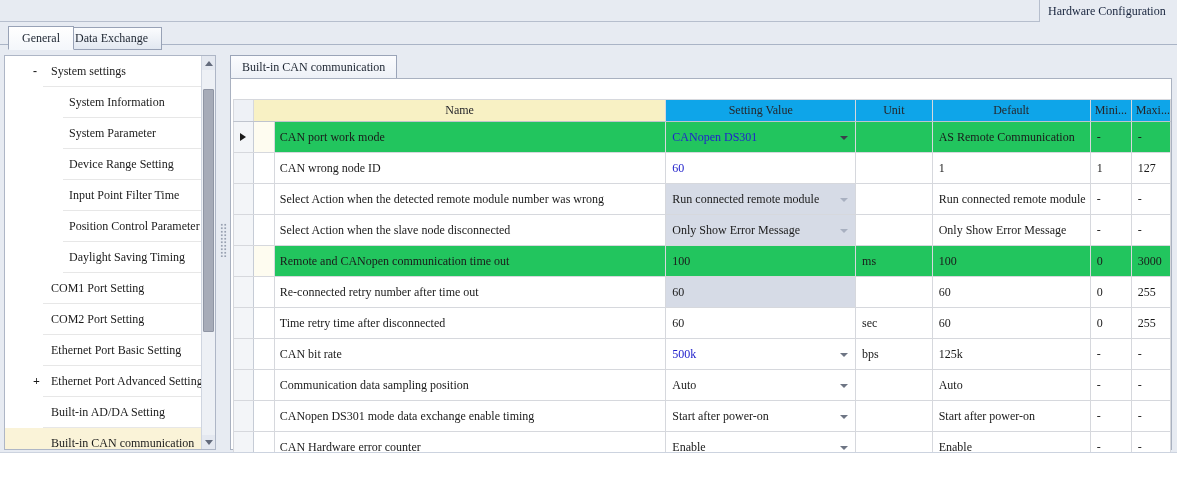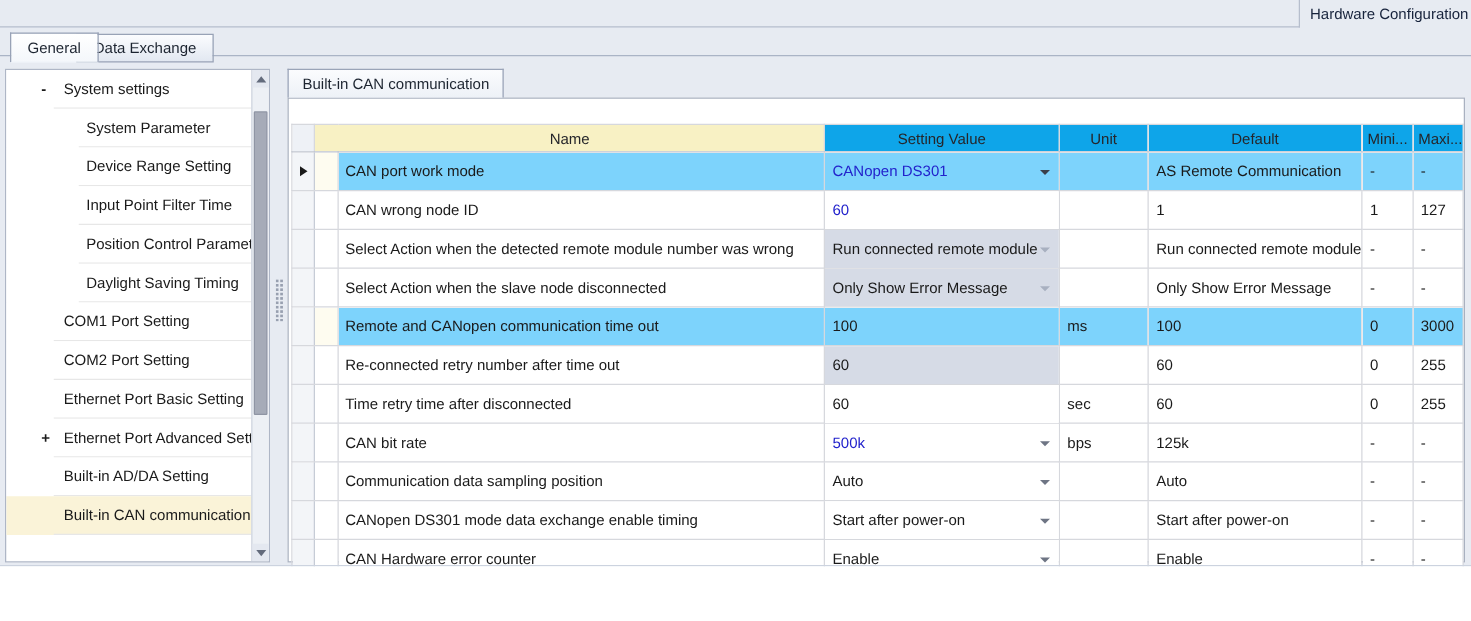--- a/index.html
+++ b/index.html
@@ -1,18 +1,18 @@
 <!DOCTYPE html>
 <html><head>
 <meta charset="utf-8">
 <style>
   * { margin:0; padding:0; box-sizing:border-box; }
   html,body { width:1177px; height:497px; }
   body { font-family:"Liberation Sans", sans-serif; font-size:12px; color:#1a1a1a; }
-  .window { position:relative; width:1177px; height:453px; background:#e7ebf2; overflow:hidden; }
+  .window { position:relative; width:1177px; height:453px; background:#e7ebf2; overflow:hidden;font-family:Liberation Serif, serif; }
 
   
   .topbar { position:absolute; left:0; top:0; width:1177px; height:22px; }
   .topbar-pane { position:absolute; left:0; top:-1px; width:1040px; height:23px;
                  border-right:1px solid #b6becd; border-bottom:1px solid #b6becd; background:#e7ebf2; }
   .win-title { position:absolute; left:1048px; top:0; height:22px; line-height:22px; color:#17233c; }
 
   
   .tabstrip { position:absolute; left:0; top:26px; width:1177px; height:24px; }
   .strip-line { position:absolute; left:0; top:18px; width:1177px; height:1px; background:#aab4c6; }
@@ -71,21 +71,21 @@
   .grid th, .grid td { border:1px solid #d6d8dd; overflow:hidden; white-space:nowrap; }
   .grid th { height:22px; font-weight:normal; color:#26262a; background:#0ea5e9; text-align:center;
              border-bottom:1px solid #bfc4ce; }
   .grid th.h-rowhead { background:#eef1f6; }
   .grid th.h-name { background:#f8f1c4; }
   .grid th.h-min, .grid th.h-max { text-align:left; padding-left:4px; }
   .grid td { height:31px; background:#fff; padding:0 0 0 6px; }
   .grid td.rowhead { background:#f3f5f8; padding:0; border-right:1px solid #c6ccd6; }
   .grid td.indent { padding:0; }
   .grid td.name { padding-left:5px; }
-  .grid tr.sel td { background:#7dd3fc; }
+  .grid tr.sel td { background:#22c55e; }
   .grid tr.sel td.rowhead { background:#f3f5f8; }
   .grid tr.sel td.indent { background:#fefcf0; }
   .grid td.dis { background:#d6dbe6 !important; }
   .grid td.blue .vtext { color:#2222cc; }
   .grid td.val { position:relative; }
   .grid td .arr { display:none; }
   .grid td.dd .arr { display:block; position:absolute; right:7px; top:14px; width:0; height:0;
                      border-left:4px solid transparent; border-right:4px solid transparent;
                      border-top:4px solid #6e7584; }
   .grid td.dd-dark .arr { border-top-color:#3a3f4a; }
@@ -122,20 +122,23 @@
     <div class="strip-line"></div>
     <div class="tab t-dataex">Data Exchange</div>
     <div class="tab t-general active">General</div>
   </div>
 
   <div class="tree-panel">
     <div class="tree-items">
       <div class="titem t0">
           <span class="exp">-</span>
           <span class="lbl">System settings</span>
+        </div>
+      <div class="titem t1">
+          <span class="lbl">System Information</span>
         </div>
       <div class="titem t1">
           <span class="lbl">System Parameter</span>
         </div>
       <div class="titem t1">
           <span class="lbl">Device Range Setting</span>
         </div>
       <div class="titem t1">
           <span class="lbl">Input Point Filter Time</span>
         </div>

